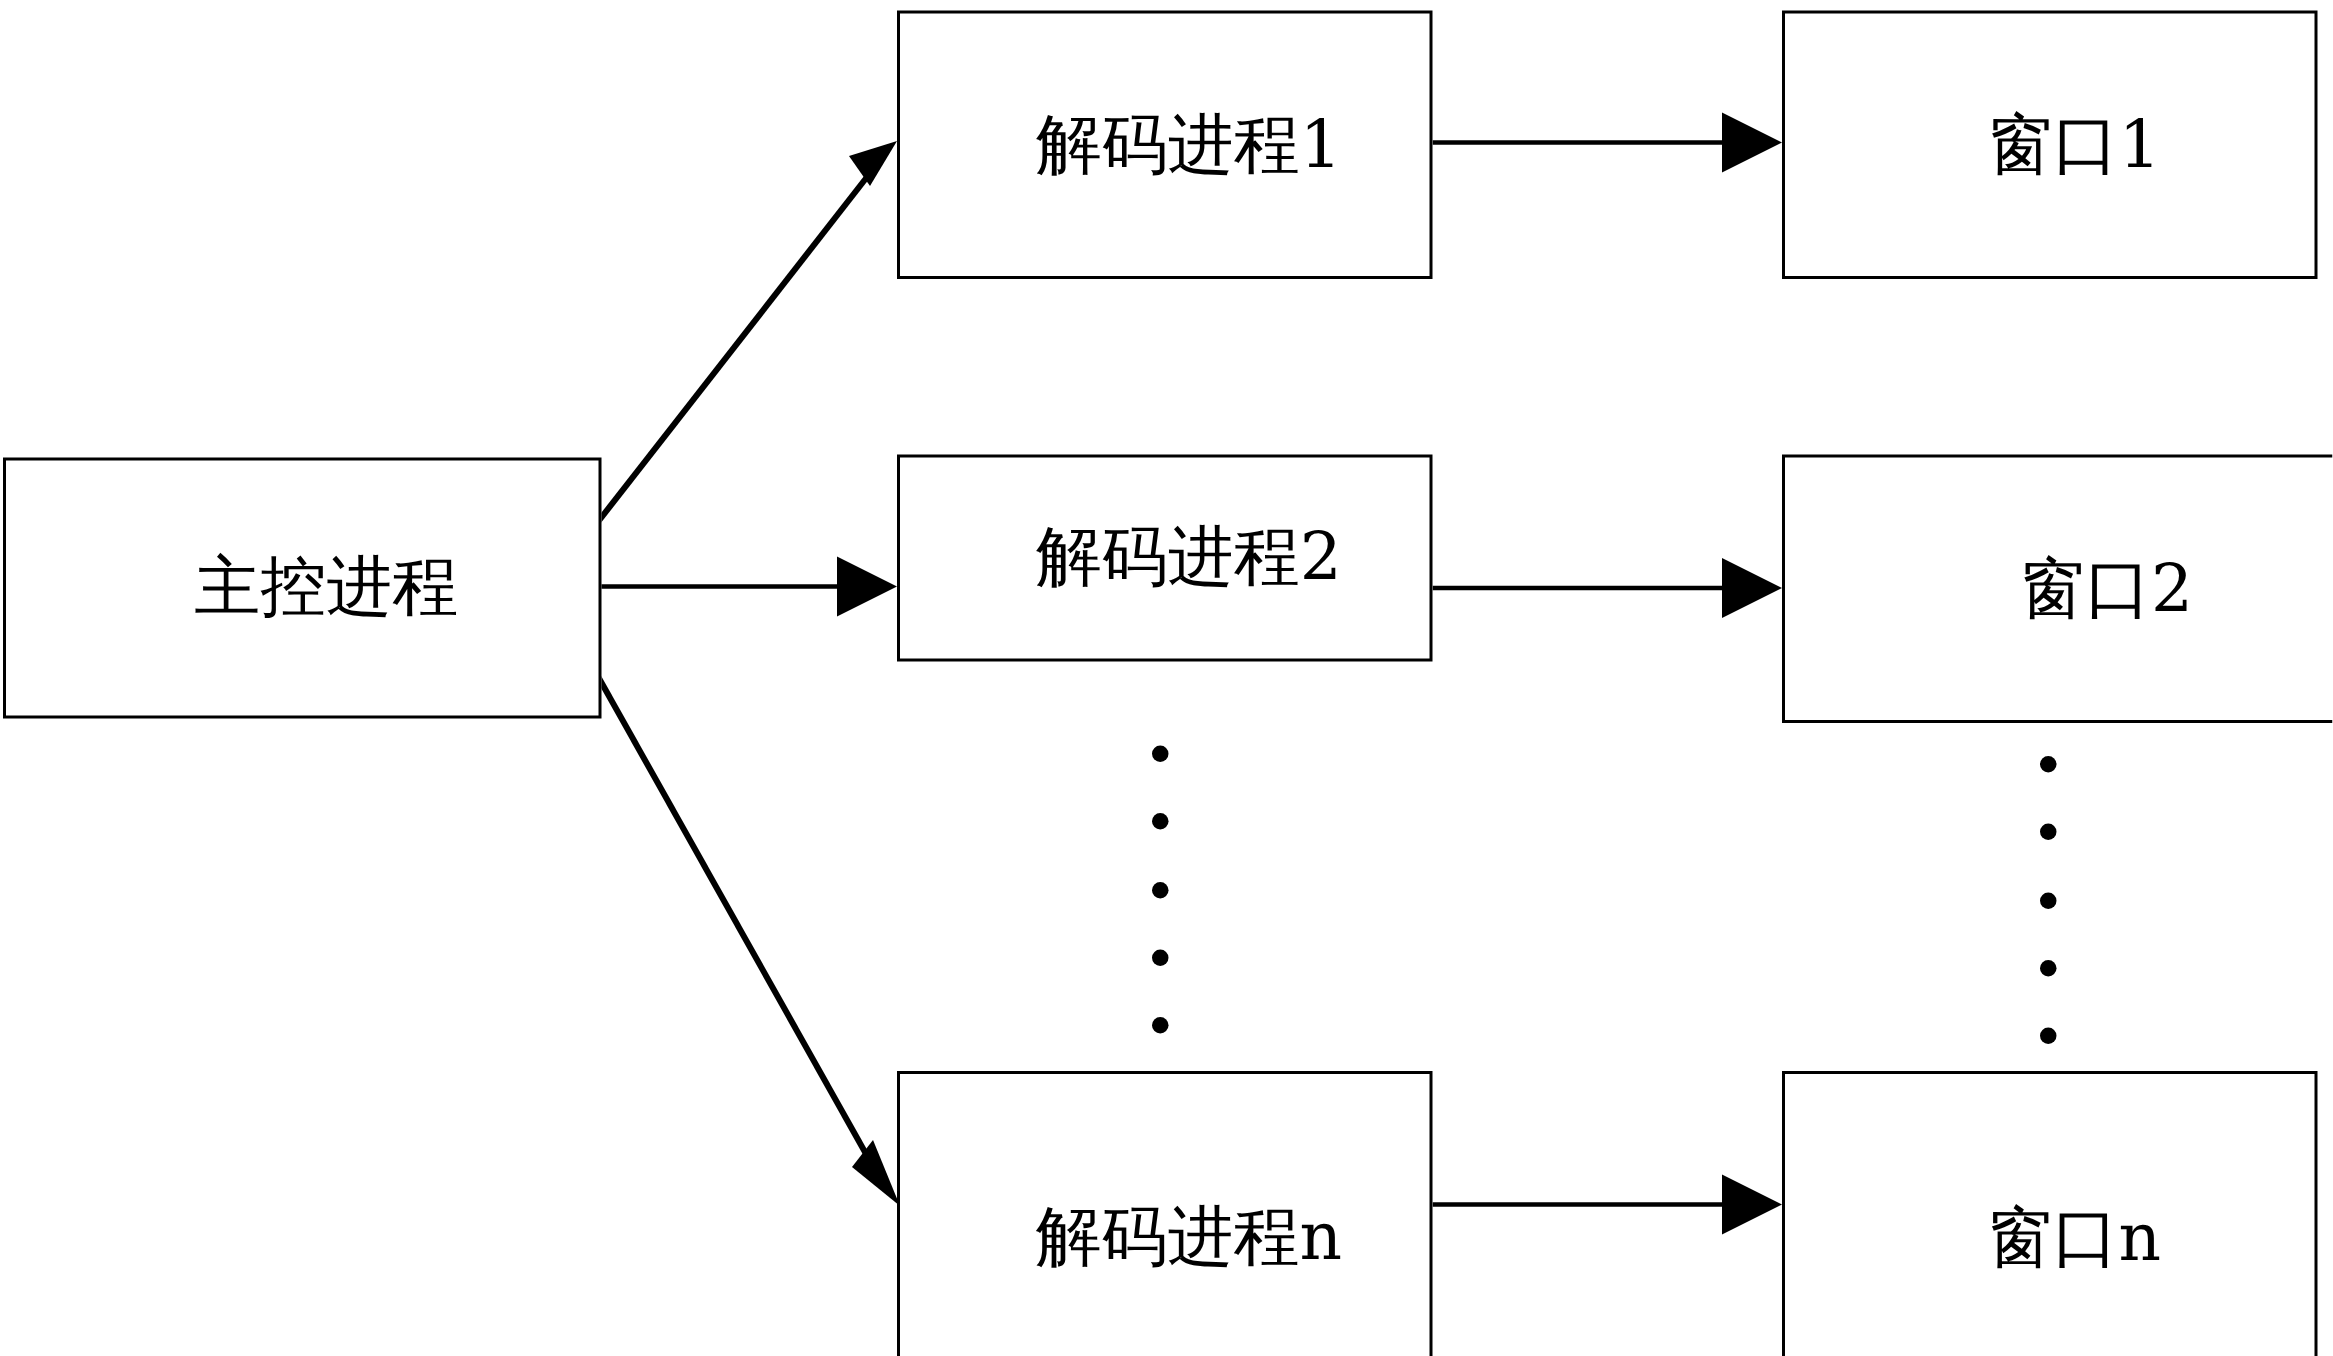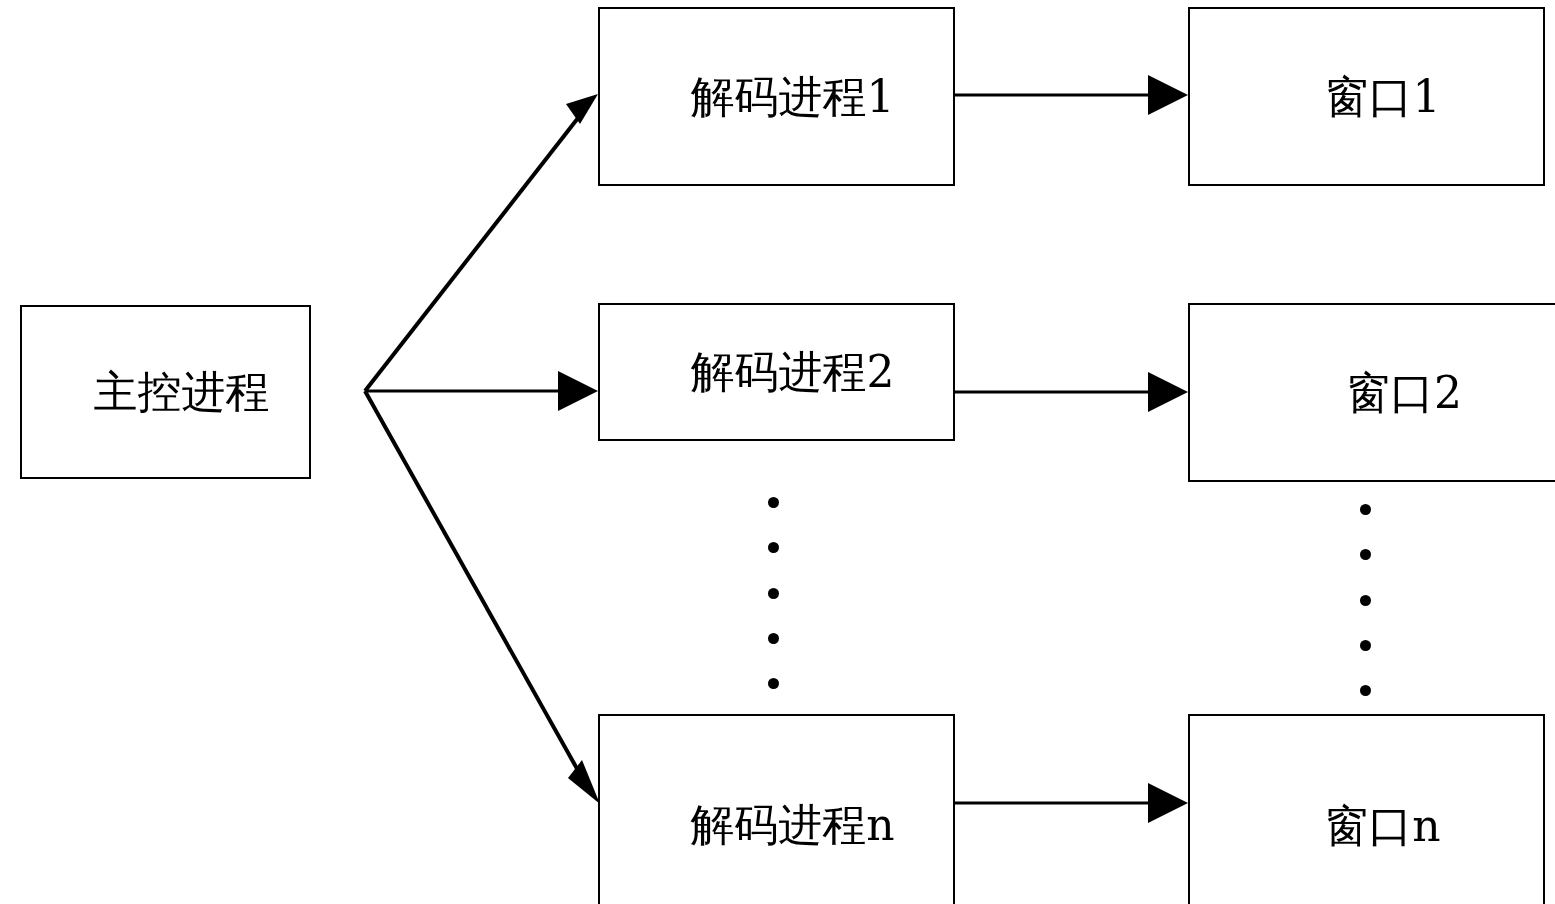--- a/index.html
+++ b/index.html
@@ -36,21 +36,21 @@
   }
   .node-label {
     font-family: "DejaVu Serif", "Liberation Serif", serif;
     font-size: 44px;
     line-height: 1;
     color: #000000;
     white-space: nowrap;
     letter-spacing: 0px;
   }
   
-  #box-main      { left: 20px;    top: 305px; width: 291px; height: 174px; }
+  #box-main      { left: 2px;    top: 305px; width: 399px; height: 174px; }
   
   #box-decode-1  { left: 598px;  top: 7px;   width: 357px; height: 179px; }
   #box-decode-2  { left: 598px;  top: 303px; width: 357px; height: 138px; }
   #box-decode-n  { left: 598px;  top: 714px; width: 357px; height: 221px; }
   
   #box-window-1  { left: 1188px; top: 7px;   width: 357px; height: 179px; }
   #box-window-2  { left: 1188px; top: 303px; width: 400px; height: 179px; }
   #box-window-n  { left: 1188px; top: 714px; width: 357px; height: 224px; }
 
   .ellipsis-col {

